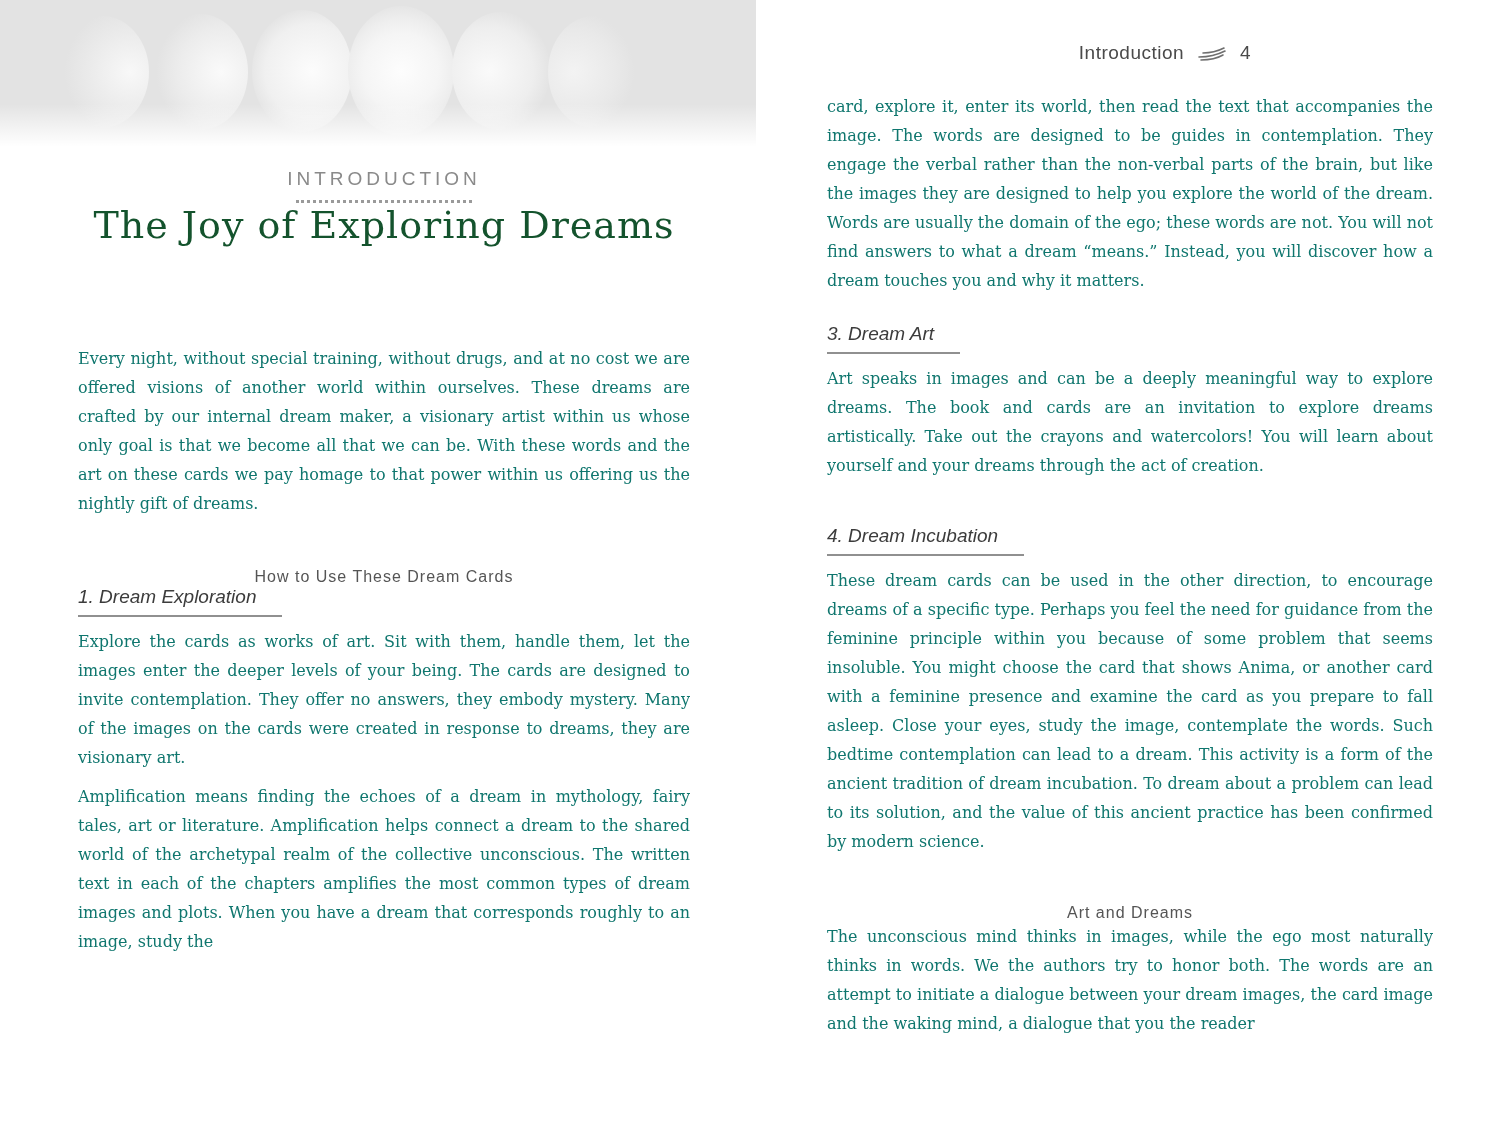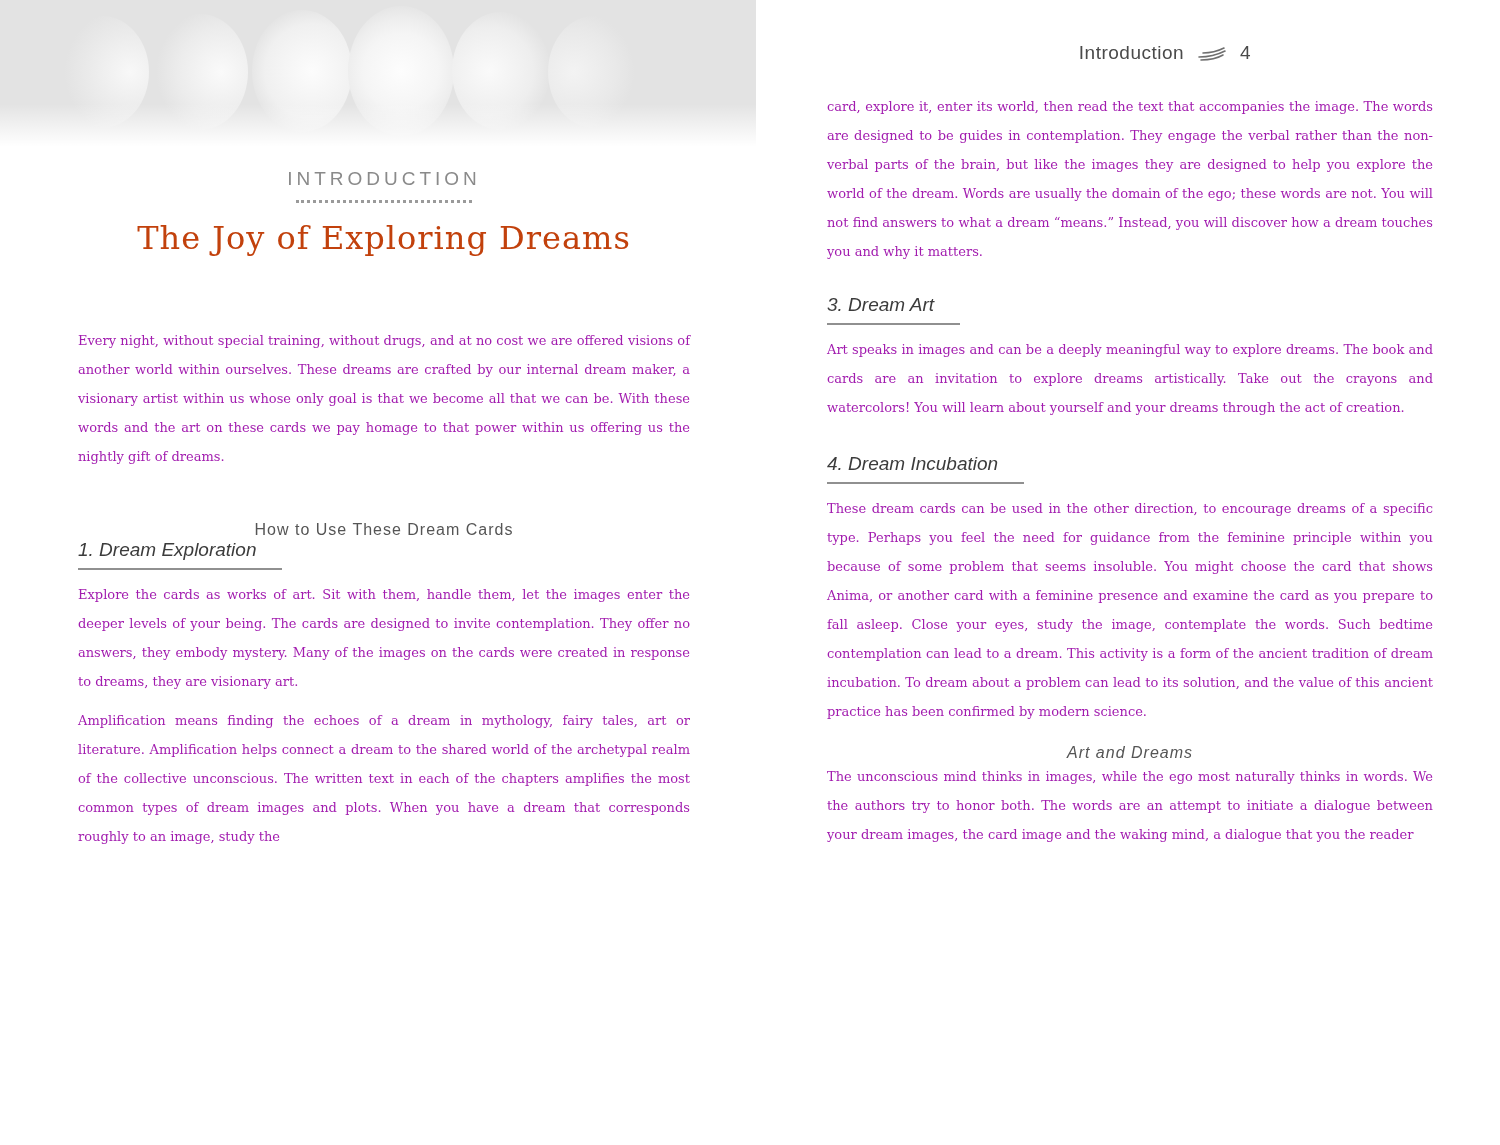--- a/index.html
+++ b/index.html
@@ -39,48 +39,48 @@
   .kicker {
     margin-top:18px; text-align:center;
     font-family:"Liberation Sans", sans-serif; font-weight:400;
     font-size:19px; letter-spacing:4px; color:#8a8a8a;
   }
   .kicker-dots {
     width:176px; margin:10px auto 0;
     border-top:3px dotted #9a9a9a; height:0;
   }
   .page-title {
-    margin-top:16px; text-align:center;
+    margin-top:0; text-align:center;
     font-family:"DejaVu Serif", serif; font-weight:500;
-    font-size:32px; letter-spacing:1px; color:#c2410c;
+    font-size:38px; letter-spacing:1px; color:#14532d;
   }
   .body-par {
-    font-size:13px; line-height:29px; color:#a21caf;
+    font-size:16px; line-height:29px; color:#0f766e;
     text-align:justify;
   }
-  .p-intro   { margin-top:69px; }
+  .p-intro   { margin-top:97px; }
   .h2 {
     text-align:center; font-family:"Liberation Sans", sans-serif;
     font-weight:400; font-size:16px; letter-spacing:1px; color:#555555;
   }
   .h2-left   { margin-top:50px; }
   .subhead {
     font-family:"Liberation Sans", sans-serif; font-style:italic;
     font-size:19px; color:#3c3c3c;
   }
   .subhead span {
     display:inline-block; padding:0 26px 7px 0;
     border-bottom:2px solid #909090;
     text-align:right;
   }
   .sub-par   { margin-top:10px; }
   .gap-18    { }
   .gap-28    { margin-top:28px; }
-  .gap-30    { margin-top:31px; }
-  .gap-42    { margin-top:18px;font-style:italic; }
+  .gap-30    { margin-top:45px; }
+  .gap-42    { margin-top:48px; }
   .running-header {
     margin-top:42px; display:flex; justify-content:center;
     align-items:center; gap:13px;
     font-family:"Liberation Sans", sans-serif; font-size:19px;
     letter-spacing:0.5px; color:#4a4a4a;
     padding-left:70px; 
   }
   .flourish { width:30px; height:16px; }
   .flourish path { stroke:#6f6f6f; stroke-width:1.6; fill:none; stroke-linecap:round; }
 </style>

